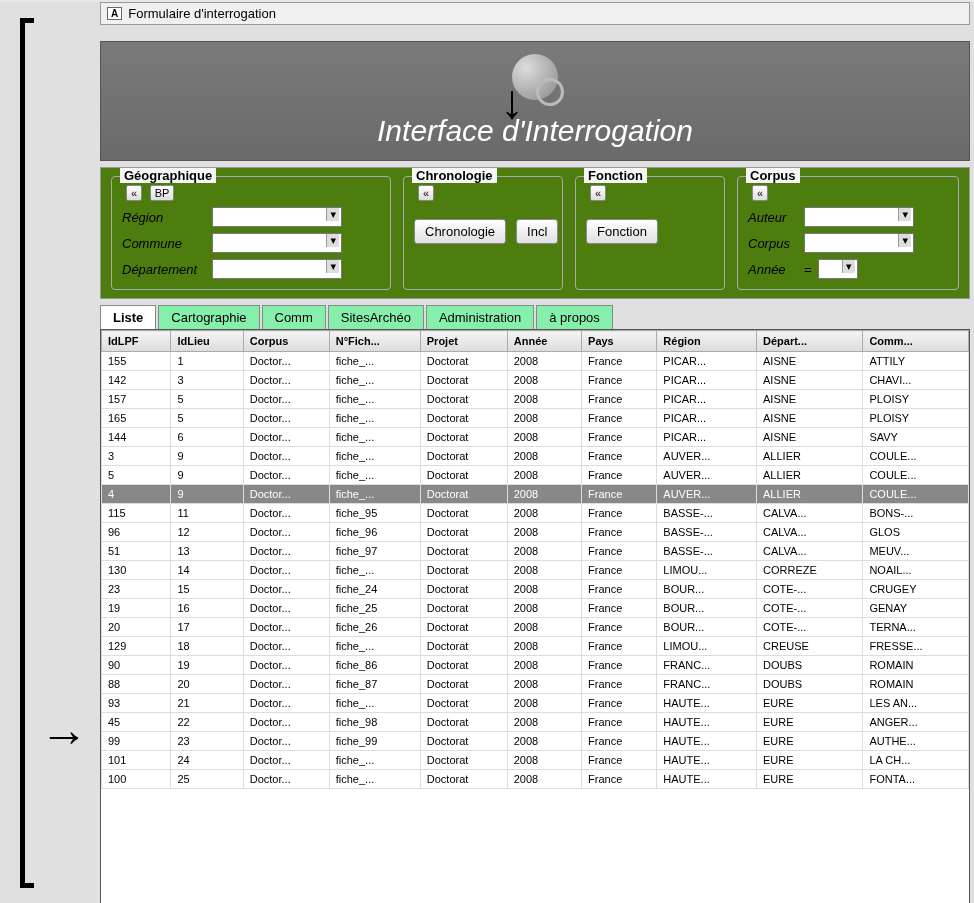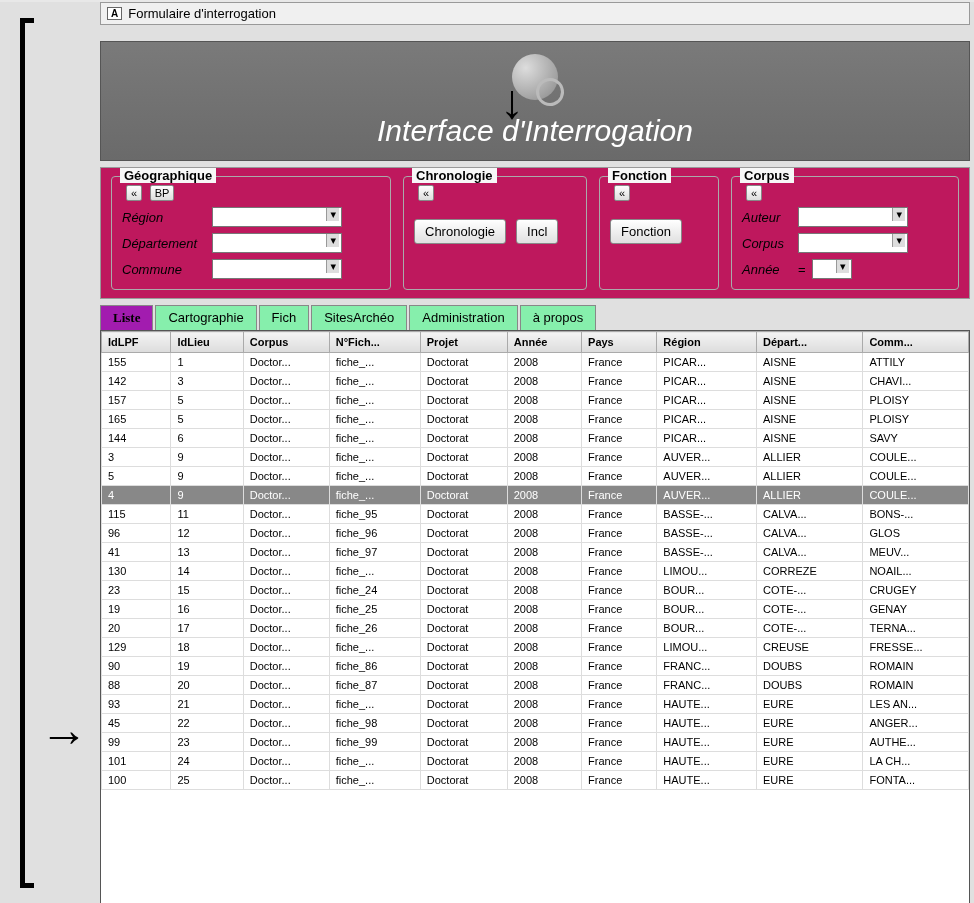--- a/index.html
+++ b/index.html
@@ -4,32 +4,32 @@
 <style>
   * { box-sizing: border-box; font-family: Arial, sans-serif; }
   body { margin: 0; background: #e8e8e8; overflow: hidden; }
   .outer { width: 974px; height: 903px; position: relative; background: #e0e0e0; padding: 0; }
   .titlebar { background: #f0f0f0; border: 1px solid #999; padding: 3px 6px; font-size: 13px; display: flex; align-items: center; gap: 6px; margin: 2px 4px 0 100px; }
   .titlebar .aicon { display:inline-block; border:1px solid #666; padding:0 3px; font-size:10px; font-weight:bold; background:#fff; }
   .header { margin: 16px 4px 0 100px; background: linear-gradient(#7a7a7a,#6a6a6a); color: #fff; padding: 12px 14px; display:flex; align-items:center; gap:14px; border:1px solid #555;flex-direction:column; }
   .globe { width:46px; height:46px; border-radius:50%; background: radial-gradient(circle at 30% 30%, #ddd,#888); position:relative; }
   .globe::after { content:""; position:absolute; width:22px; height:22px; border:3px solid #bbb; border-radius:50%; bottom:-6px; right:-6px; background:transparent; transform:rotate(-20deg); }
   .header h1 { font-size: 30px; font-weight:normal; margin:0; font-style:italic; }
-  .filters { margin: 6px 4px 0 100px; background:#be185d; border:1px solid #999; padding: 8px 10px; display:flex; gap:12px; font-size:13px; }
+  .filters { margin: 6px 4px 0 100px; background:#4d7c0f; border:1px solid #999; padding: 8px 10px; display:flex; gap:12px; font-size:13px; }
   .fgroup { border:1px solid #aaa; border-radius:4px; padding:8px 10px 10px 10px; position:relative; flex-shrink:0; }
   .fgroup .legend { position:absolute; top:-9px; left:8px; background:#f7f7f7; padding:0 4px; font-weight:bold; font-size:13px; }
   .fgroup .tbtn { display:inline-block; border:1px solid #888; background:linear-gradient(#fff,#ddd); padding:1px 4px; font-size:11px; margin-left:4px; cursor:pointer; border-radius:2px; }
   .frow { display:flex; align-items:center; gap:6px; margin-top:6px; }
   .frow label { width:84px; font-style:italic; }
   .frow .combo { width:130px; height:20px; border:1px solid #777; background:#fff; position:relative; }
   .frow .combo::after { content:"▾"; position:absolute; right:2px; top:0; font-size:11px; background:#ddd; padding:0 3px; border-left:1px solid #999; }
   .btn { border:1px solid #888; background:linear-gradient(#fff,#e0e0e0); padding:4px 10px; font-size:13px; cursor:pointer; border-radius:3px; }
   .tabs { margin: 6px 4px 0 100px; display:flex; font-size:13px; }
   .tab { border:1px solid #888; border-bottom:none; padding:4px 12px; background:#86efac; margin-right:2px; cursor:pointer; }
-  .tab.active { background:#a21caf; font-weight:bold;font-family:Liberation Serif, serif; }
+  .tab.active { background:#ffffff; font-weight:bold; }
   .gridwrap { margin:0 4px 0 100px; border:1px solid #555; background:#fff; height:610px; overflow:hidden; position:relative; }
   table { border-collapse:collapse; width:100%; font-size:11px; }
   thead th { background:linear-gradient(#f4f4f4,#dcdcdc); border:1px solid #aaa; padding:4px 6px; font-weight:bold; text-align:left; position:sticky; top:0; }
   tbody td { border:1px solid #ddd; padding:3px 6px; white-space:nowrap; overflow:hidden; text-overflow:ellipsis; }
   tbody tr.selected td { background:#888; color:#fff; }
   .arrow-down { position:absolute; top:72px; left:500px; font-size:48px; color:#000; pointer-events:none; }
   .arrow-right { position:absolute; top:700px; left:40px; font-size:48px; color:#000; pointer-events:none; }
   .cbar-left { position:absolute; left:20px; top:16px; width:14px; height:870px; border-left:5px solid #000; border-bottom:5px solid #000; border-top:5px solid #000; }
   .corpus .frow label { width:50px; }
   .corpus .combo { width:110px; }
@@ -57,39 +57,39 @@
   <div class="filters">
     <div class="fgroup" style="width:280px">
       <span class="legend">Géographique</span>
       <span class="tbtn">«</span>
       <span class="tbtn">BP</span>
       <div class="frow">
           <label>Région</label>
           <div class="combo"></div>
         </div>
       <div class="frow">
+          <label>Commune</label>
+          <div class="combo"></div>
+        </div>
+      <div class="frow">
           <label>Département</label>
           <div class="combo"></div>
         </div>
-      <div class="frow">
-          <label>Commune</label>
-          <div class="combo"></div>
-        </div>
     </div>
 
-    <div class="fgroup" style="width:184px">
+    <div class="fgroup" style="width:160px">
       <span class="legend">Chronologie</span>
       <span class="tbtn">«</span>
       <div class="frow" style="margin-top:18px; gap:10px;">
         <span class="btn">Chronologie</span>
         <span class="btn">Incl</span>
       </div>
     </div>
 
-    <div class="fgroup" style="width:120px">
+    <div class="fgroup" style="width:150px">
       <span class="legend">Fonction</span>
       <span class="tbtn">«</span>
       <div class="frow" style="margin-top:18px;">
         <span class="btn">Fonction</span>
       </div>
     </div>
 
     <div class="fgroup corpus" style="flex:1">
       <span class="legend">Corpus</span>
       <span class="tbtn">«</span>
@@ -105,21 +105,21 @@
           <label>Année</label>
         <span>=</span>
         <div class="combo smallcombo"></div>
       </div>
     </div>
   </div>
 
   <div class="tabs">
     <div class="tab active">Liste</div>
     <div class="tab">Cartographie</div>
-    <div class="tab">Fich</div>
+    <div class="tab">Comm</div>
     <div class="tab">SitesArchéo</div>
     <div class="tab">Administration</div>
     <div class="tab">à propos</div>
   </div>
 
   <div class="gridwrap">
     <table>
       <thead>
           <tr id="thead-row">
             <th>IdLPF</th>
@@ -249,21 +249,21 @@
             <td>Doctor...</td>
             <td>fiche_96</td>
             <td>Doctorat</td>
             <td>2008</td>
             <td>France</td>
             <td>BASSE-...</td>
             <td>CALVA...</td>
             <td>GLOS</td>
           </tr>
           <tr>
-            <td>41</td>
+            <td>51</td>
             <td>13</td>
             <td>Doctor...</td>
             <td>fiche_97</td>
             <td>Doctorat</td>
             <td>2008</td>
             <td>France</td>
             <td>BASSE-...</td>
             <td>CALVA...</td>
             <td>MEUV...</td>
           </tr>

